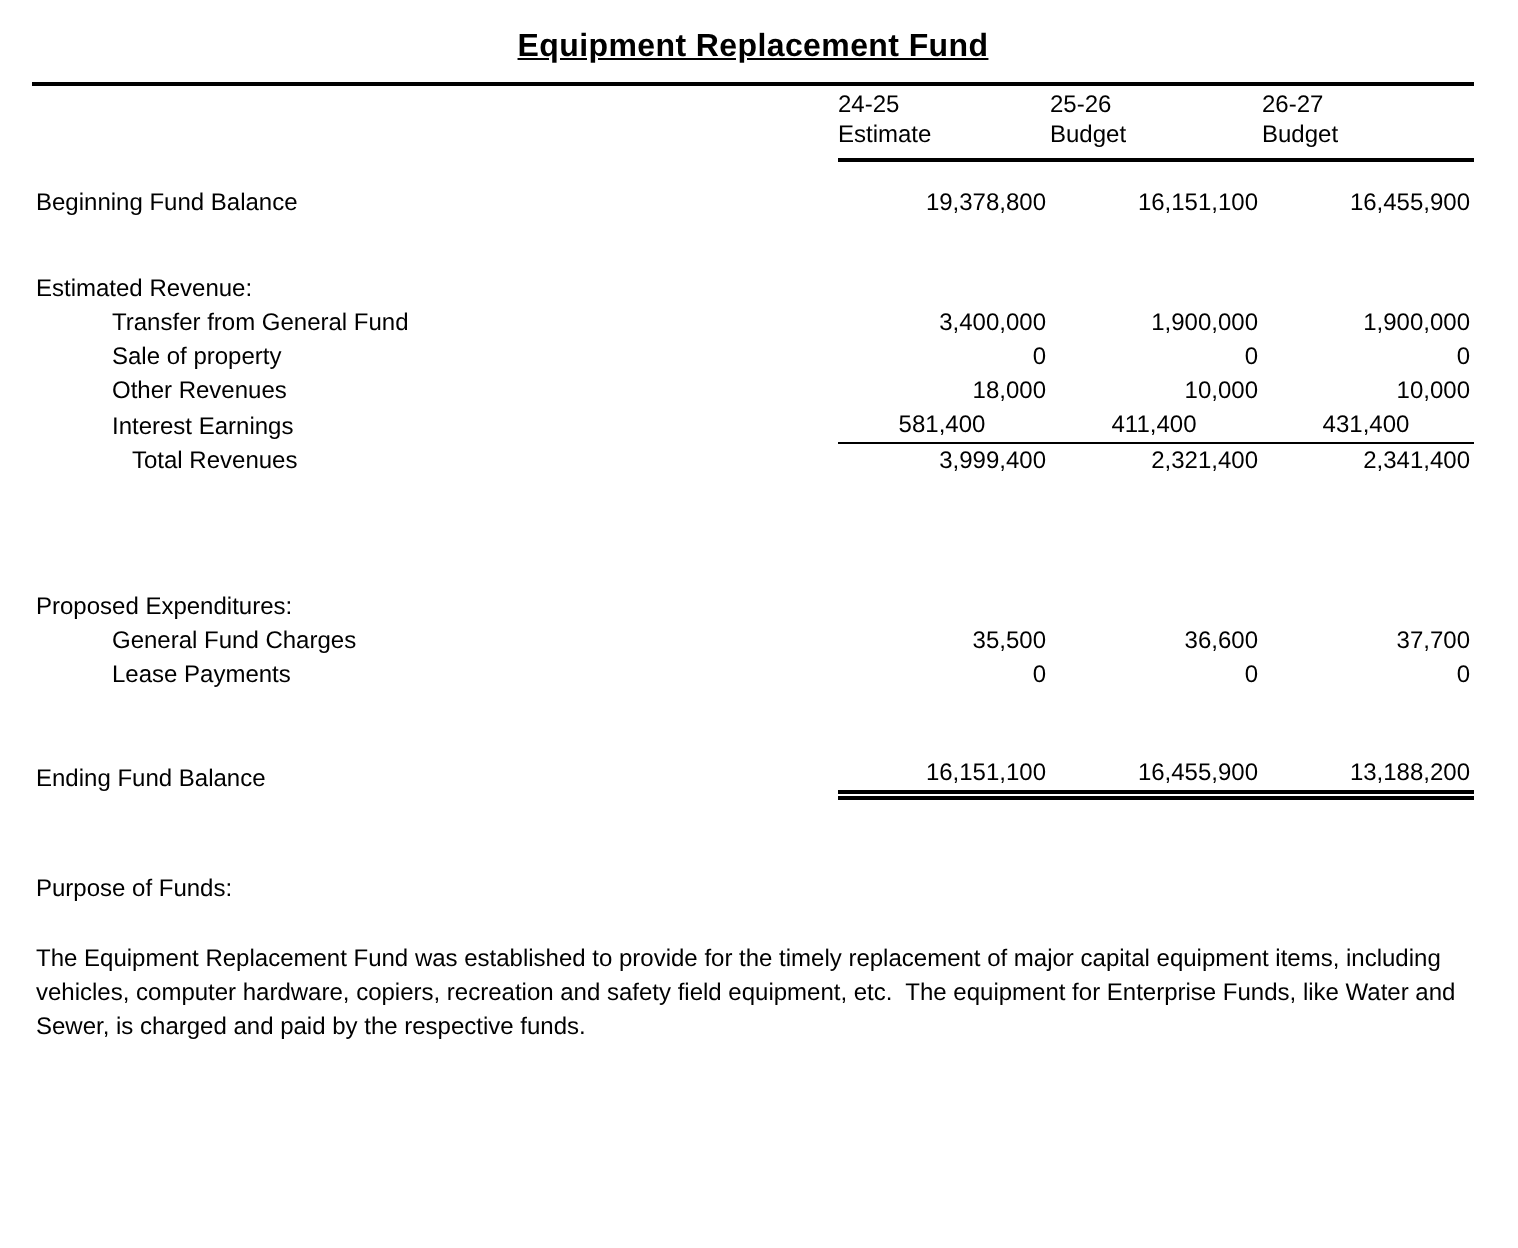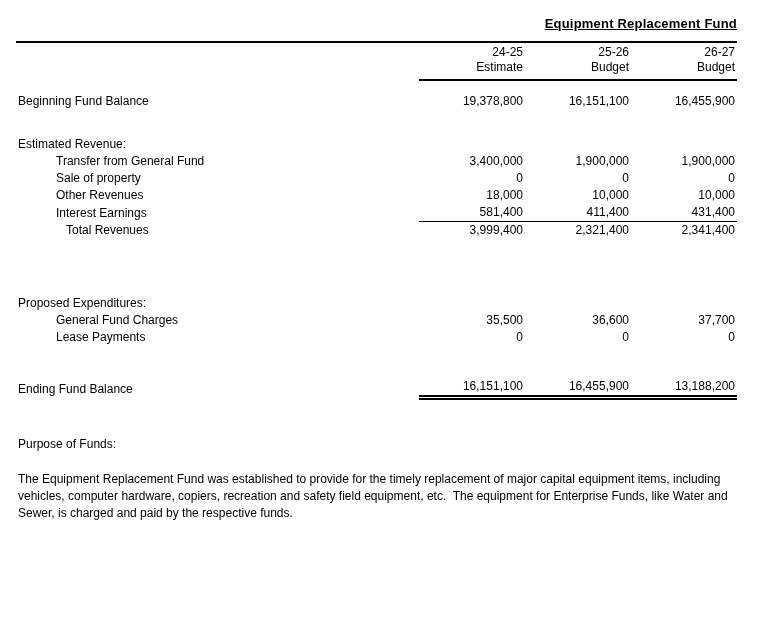--- a/index.html
+++ b/index.html
@@ -19,56 +19,55 @@
     padding: 14px 16px 0 16px;
   }
   .title-wrap {
     width: 721px;
     border-bottom: 2px solid #000;
     padding-bottom: 7px;
     text-align: center;
   }
   .title {
     margin: 0;
-    font-size: 13px;
+    font-size: 16px;
     font-weight: bold;
     line-height: 20px;
     text-decoration: underline;
     letter-spacing: 0.2px;
-    text-align: right;
   }
   table.fund-table {
     table-layout: fixed;
     border-collapse: collapse;
     width: 721px;
   }
   col.c-label { width: 403px; }
   col.c-num   { width: 106px; }
   th, td {
     padding: 2px 2px 2px 0;
     line-height: 13px;
     font-weight: normal;
     vertical-align: bottom;
     overflow: visible;
     white-space: nowrap;
   }
   th.num {
-    text-align: right;
+    text-align: left;
     border-bottom: 2px solid #000;
     padding-bottom: 4px;
     line-height: 15px;
   }
   th.lbl { border-bottom: none; }
   td.lbl { text-align: left; padding-left: 2px; }
   td.num { text-align: right; }
   tr.bold td { font-weight: normal; }
   td.ind1 { padding-left: 40px; }
   td.ind2 { padding-left: 50px; }
   tr.after-header td { padding-top: 14px; }
-  tr.u-below td.num { border-bottom: 1px solid #000; }
+  tr.u-below td.num { border-bottom: 1px solid #000; text-align: center; }
   tr.dbl-below td.num { border-bottom: 5px double #000; }
   tr.sp td { padding: 0; }
   tr.sp24 td { height: 24px; }
   tr.sp26 td { height: 26px; }
   tr.sp32 td { height: 32px; }
   .purpose-heading {
     margin: 38px 0 0 2px;
     line-height: 13px;
   }
   .purpose-body {

